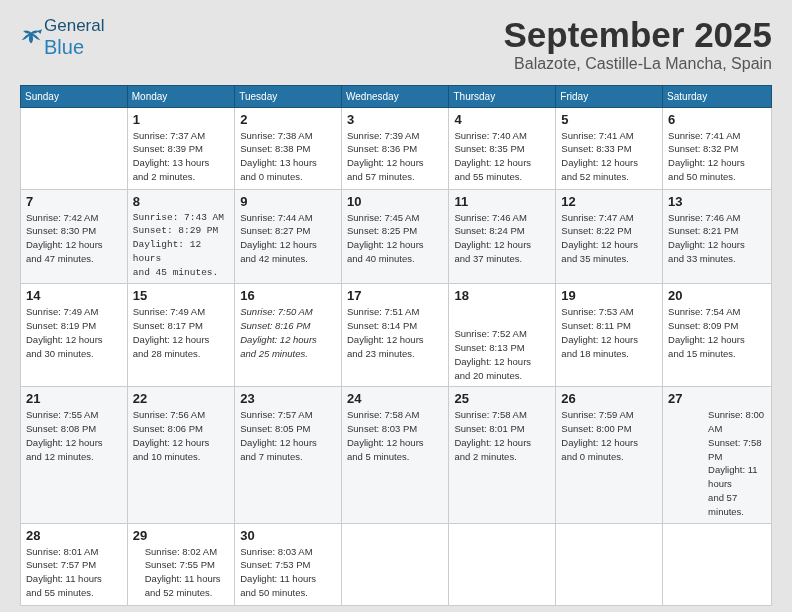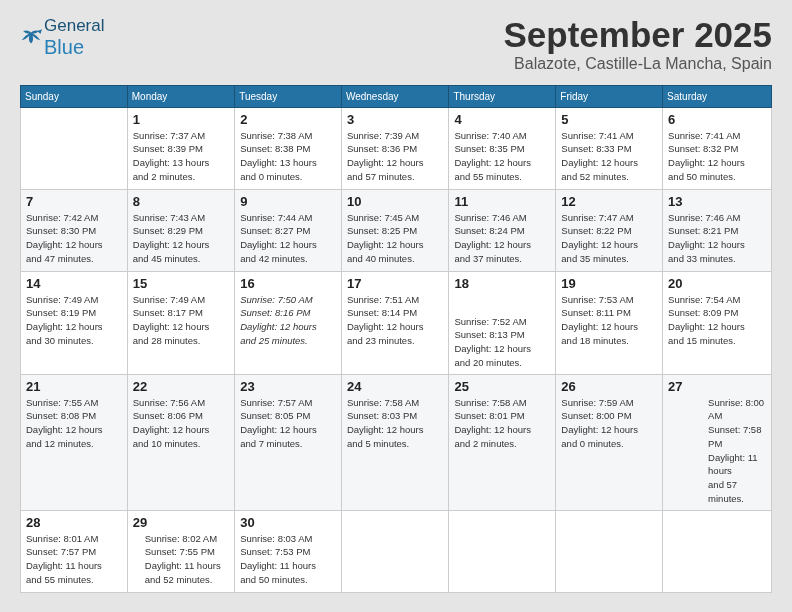--- a/index.html
+++ b/index.html
@@ -173,21 +173,21 @@
         <tr>
           <td>
             <span class="day-num">7</span>
             <div class="day-info" style="white-space: pre-line;">Sunrise: 7:42 AM
 Sunset: 8:30 PM
 Daylight: 12 hours
 and 47 minutes.</div>
           </td>
           <td>
             <span class="day-num">8</span>
-            <div class="day-info" style="white-space: pre-line;">Sunrise: 7:43 AM
+            <div class="day-info" style="white-space: pre-line; font-family: Liberation Mono, monospace;">Sunrise: 7:43 AM
 Sunset: 8:29 PM
 Daylight: 12 hours
 and 45 minutes.</div>
           </td>
           <td>
             <span class="day-num">9</span>
             <div class="day-info" style="white-space: pre-line;">Sunrise: 7:44 AM
 Sunset: 8:27 PM
 Daylight: 12 hours
 and 42 minutes.</div>

